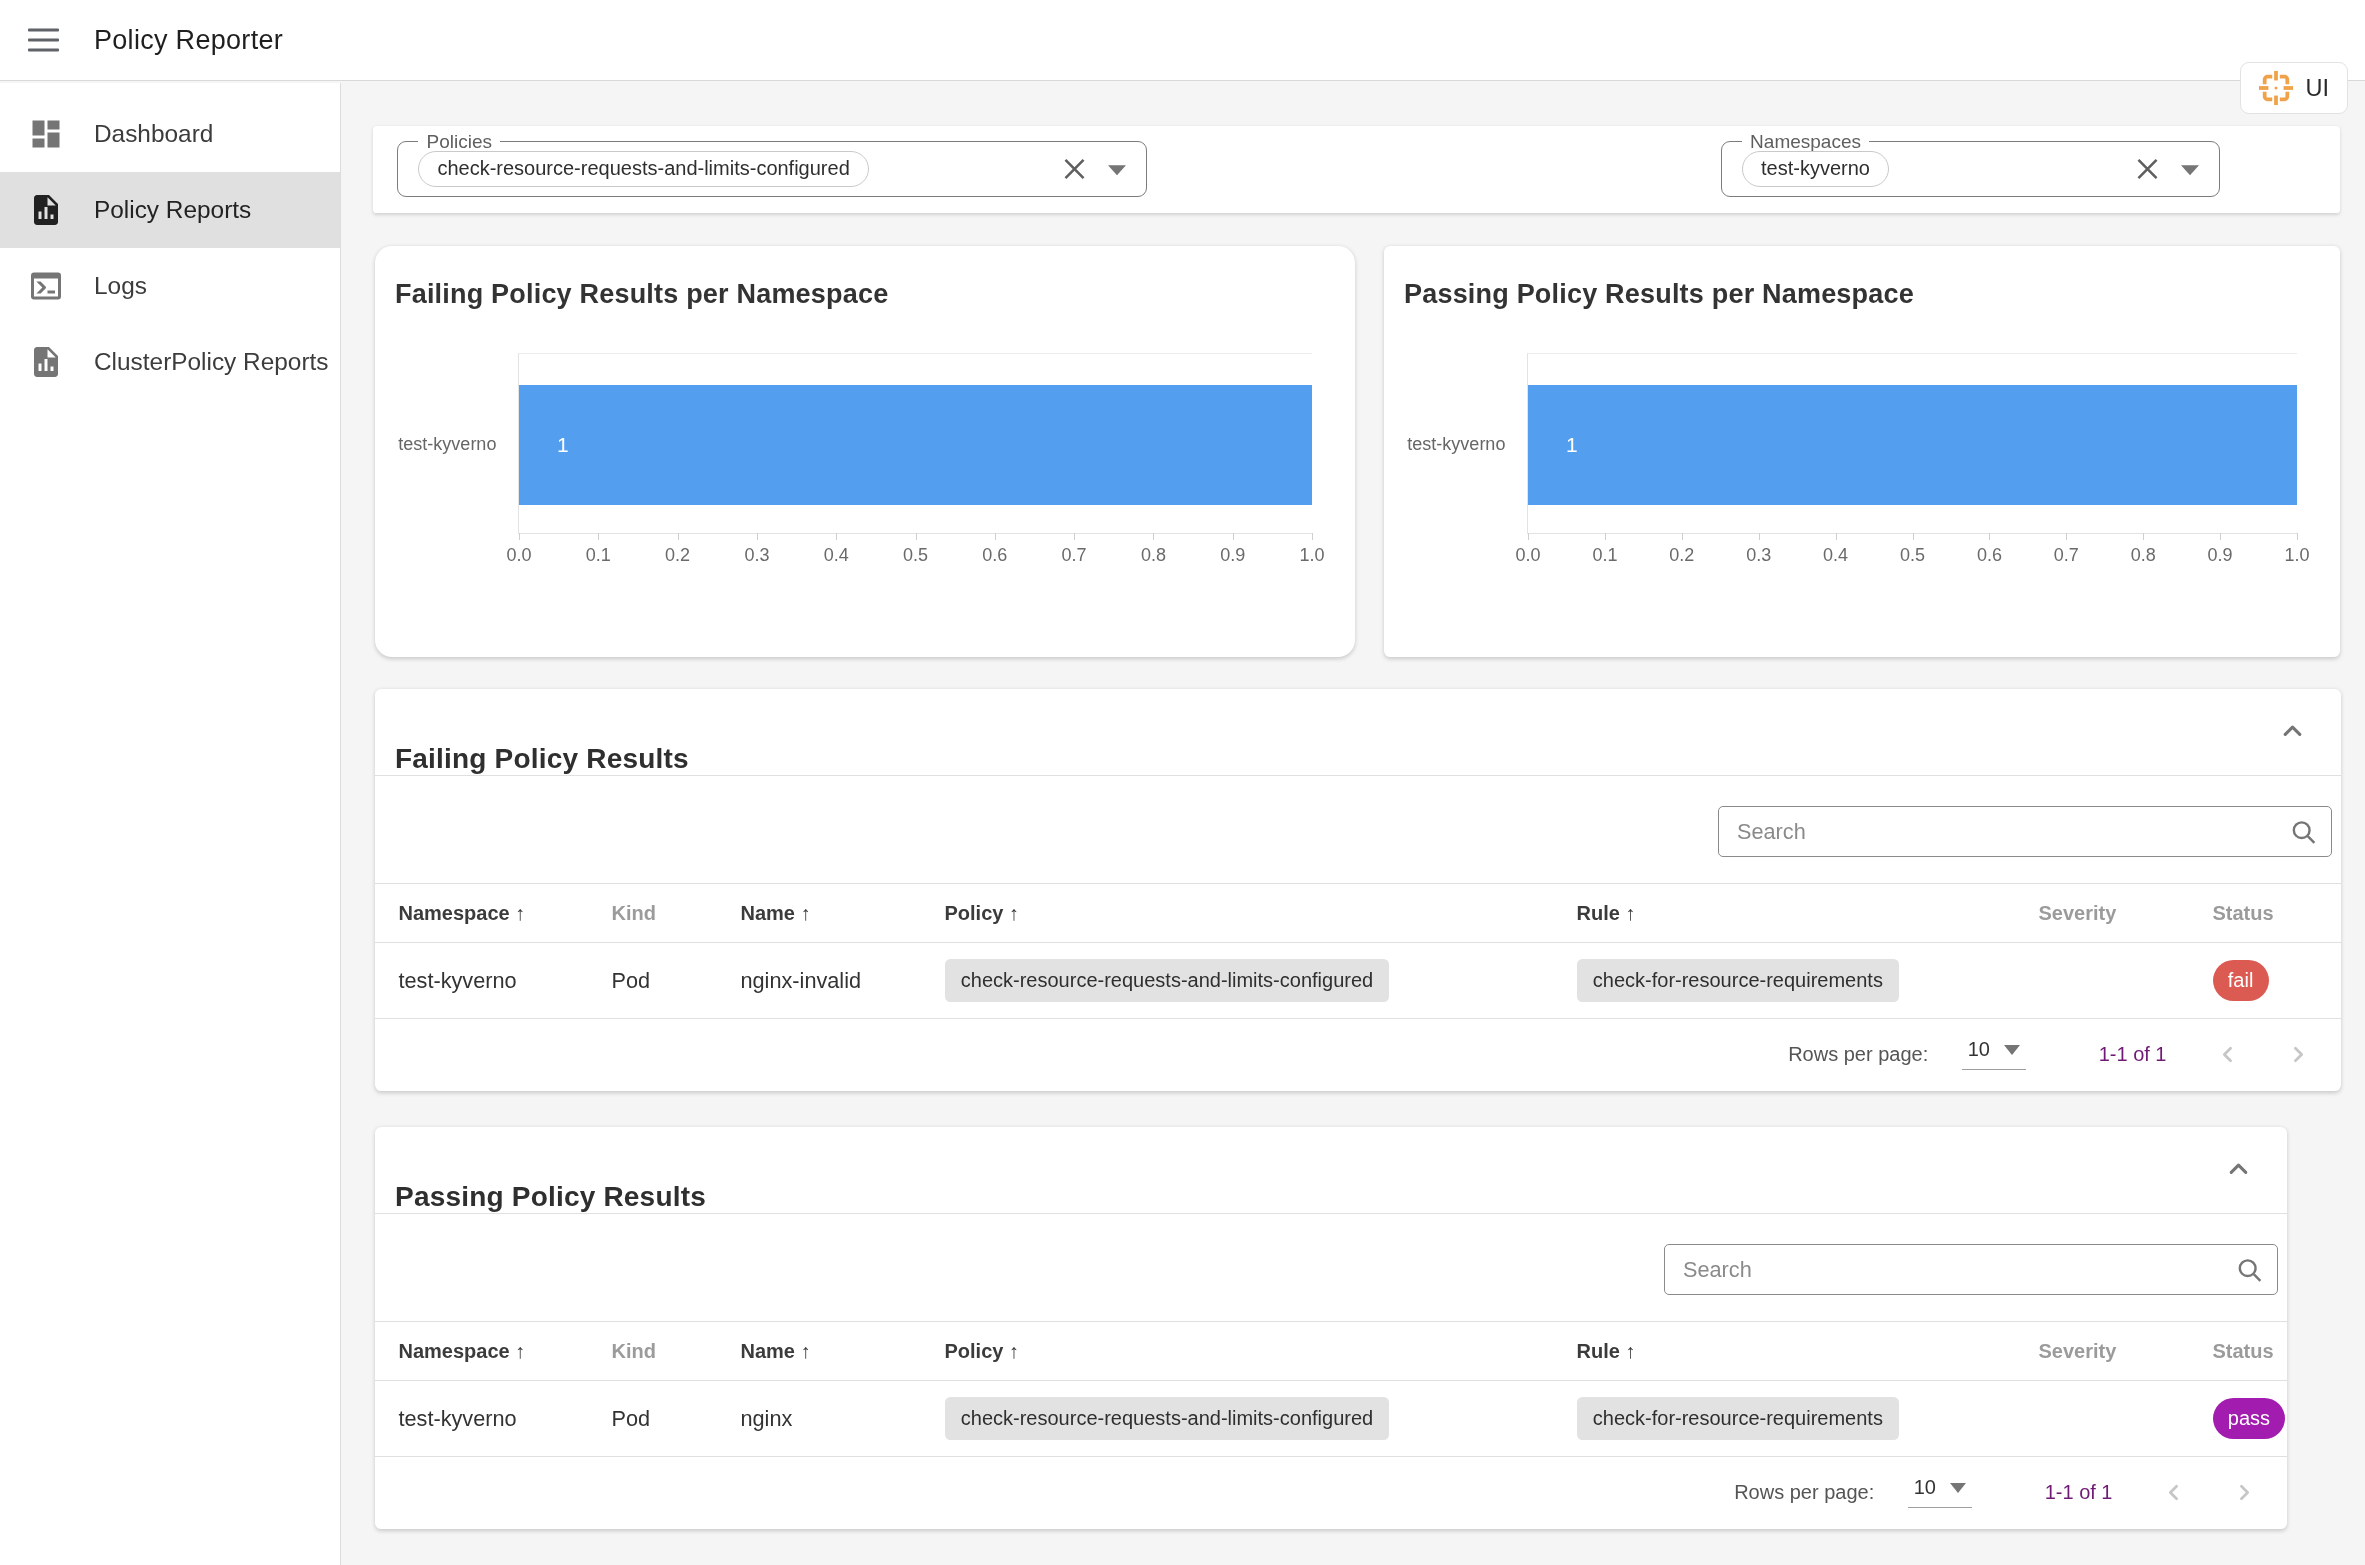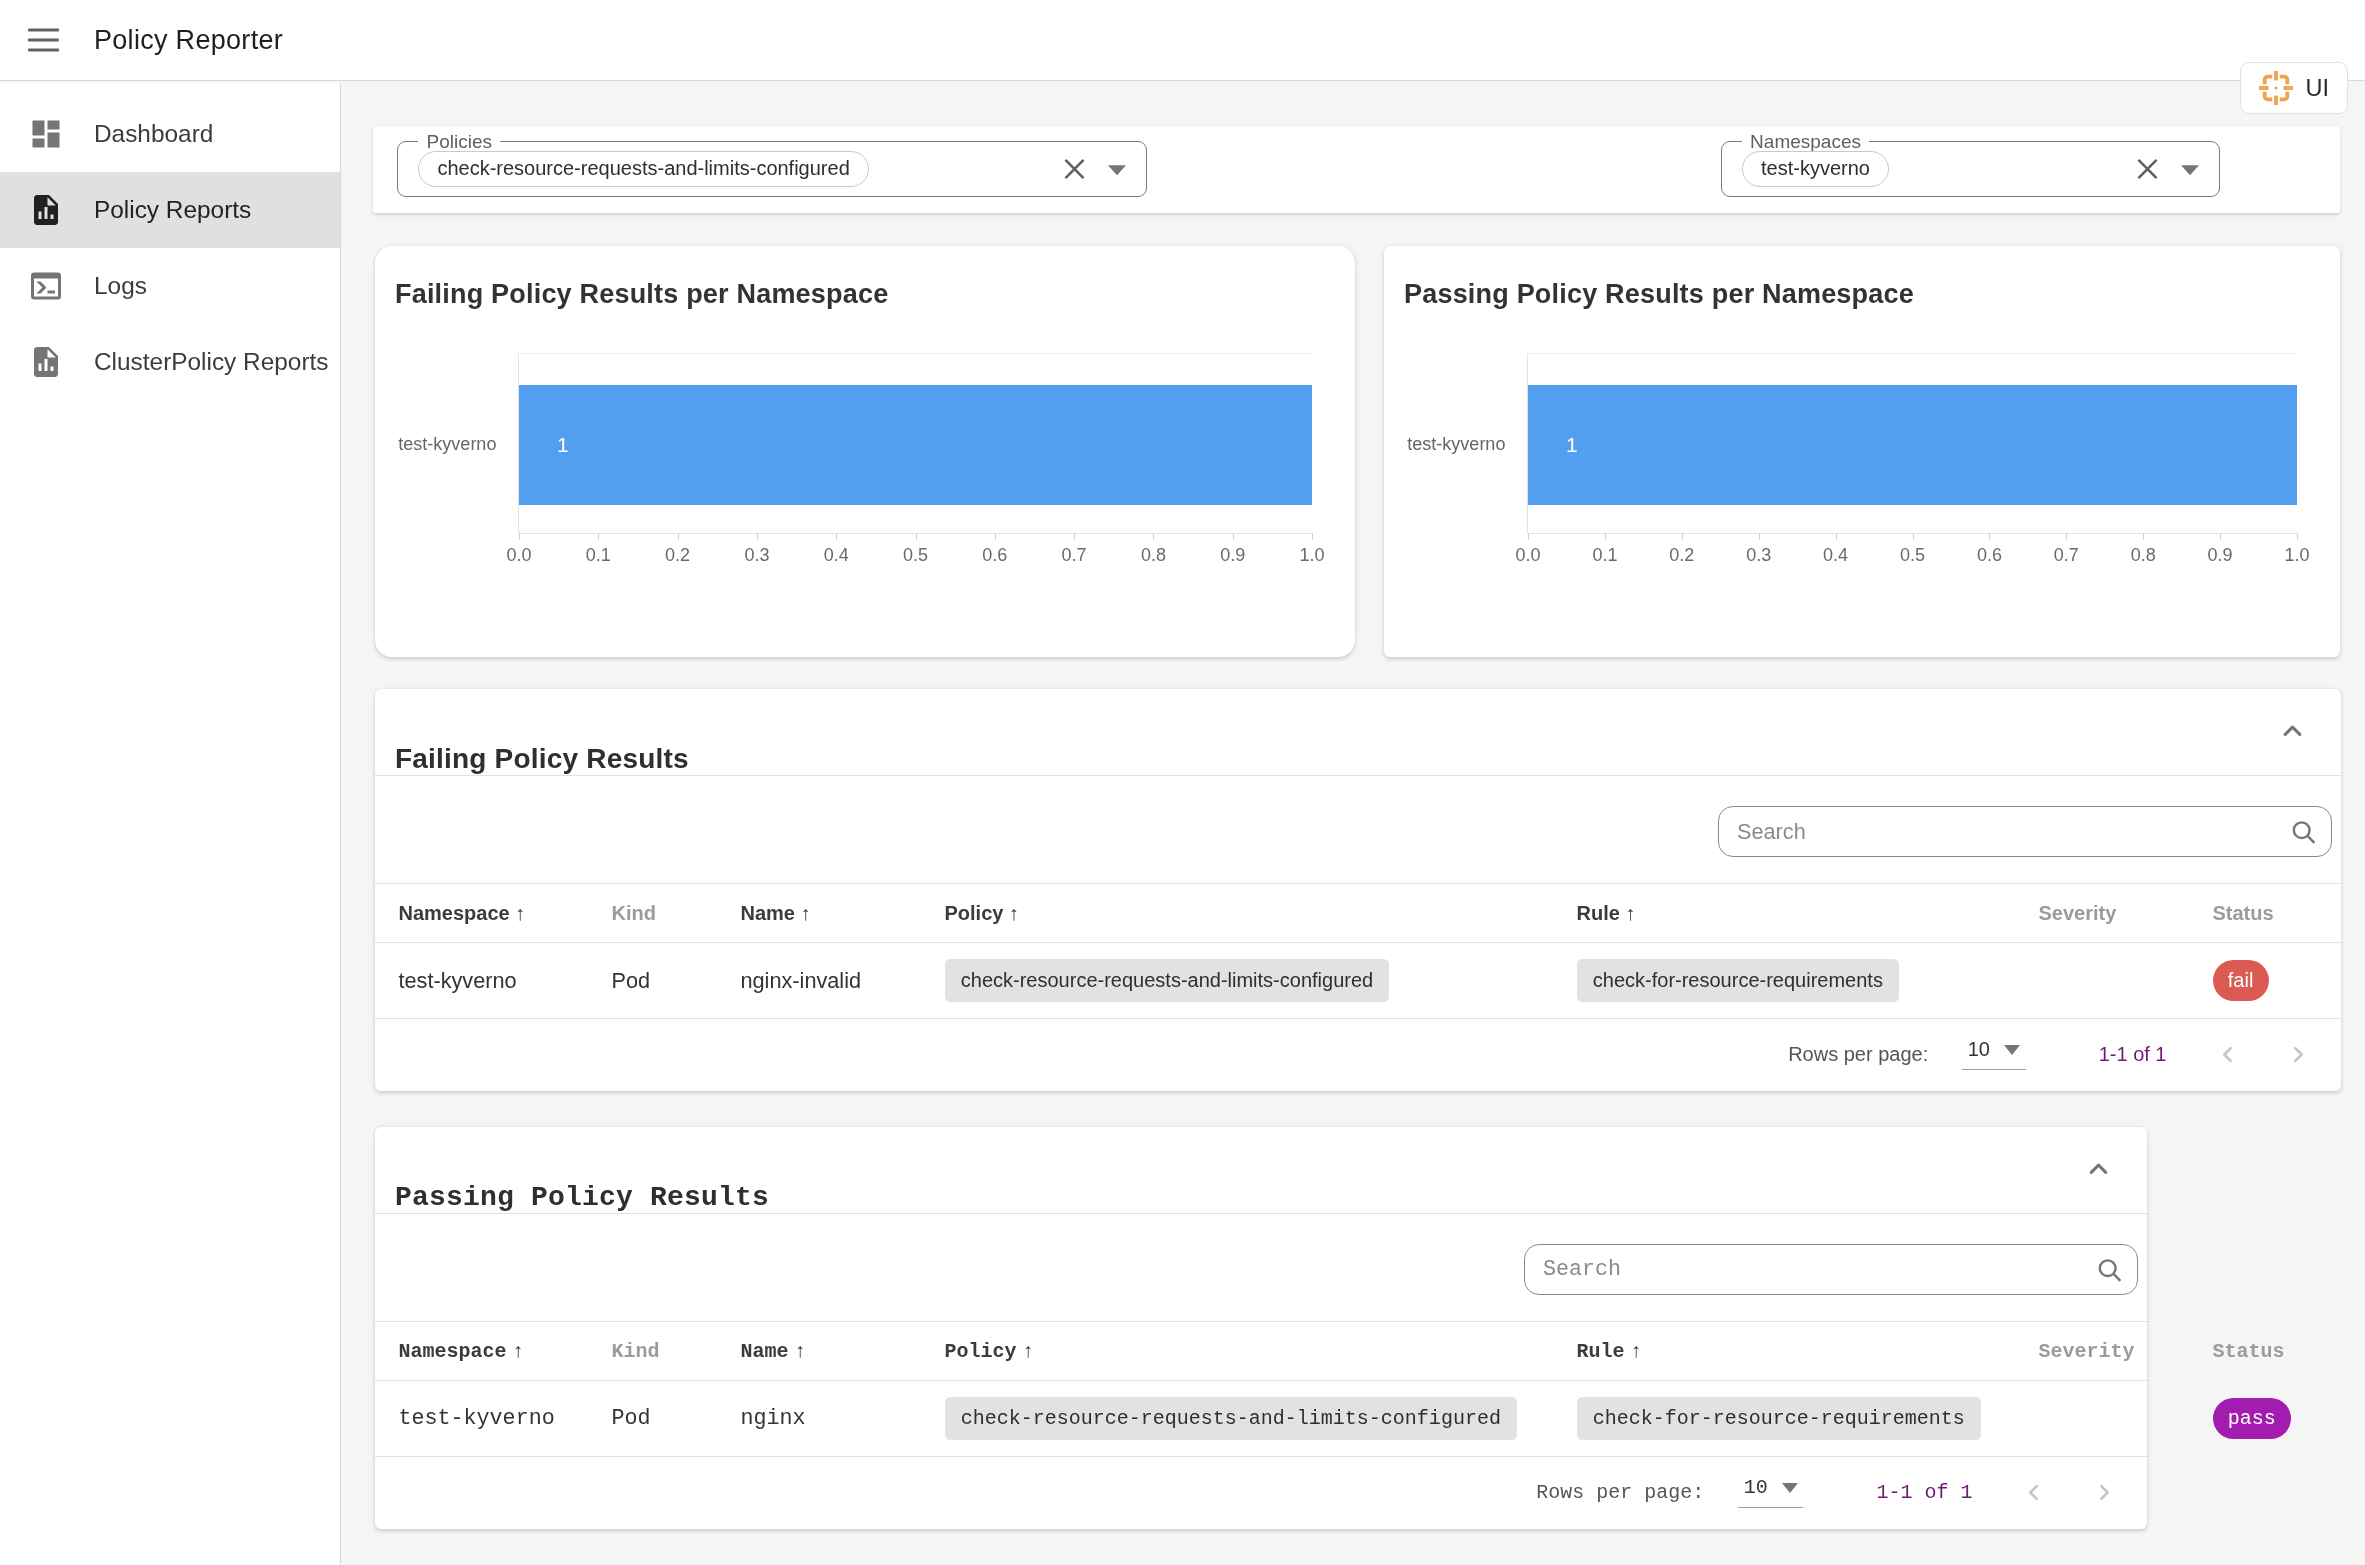--- a/index.html
+++ b/index.html
@@ -55,27 +55,27 @@
   .bar { position:absolute; left:0; top:31px; height:120px; background:#549EF0; }
   .bar-label { position:absolute; left:38px; top:50%; transform:translateY(-50%); color:#fff; font-size:21px; }
   .ylabel { position:absolute; right:calc(100% + 22.6px); top:90px; transform:translateY(-50%);
             font-size:18px; color:#666; white-space:nowrap; }
   .xaxis { position:absolute; left:0; right:0; top:100%; height:40px; }
   .tick { position:absolute; top:0; width:0.9px; height:7.2px; background:#cfcfcf; }
   .tick-label { position:absolute; top:11.7px; transform:translateX(-50%); font-size:18px; color:#6a6a6a; }
 
   
   #failing-card { left:375px; top:689px; width:1966px; height:402px; }
-  #passing-card { left:375px; top:1127px; width:1772px; height:402px;font-family:Liberation Mono, monospace; }
+  #passing-card { left:375px; top:1127px; width:1912px; height:402px; }
   .card-header { position:relative; height:87px; border-bottom:0.9px solid #e0e0e0; display:flex; align-items:flex-end; }
   .card-header h2 { margin-left:20px; font-size:28px; font-weight:700; color:#2f2f2f; letter-spacing:0.2px; }
   .collapse-btn { position:absolute; right:27px; top:50%; transform:translateY(-50%); width:43px; height:43px;
                   background:none; border:none; cursor:pointer; display:flex; align-items:center; justify-content:center; }
   .toolbar { position:relative; height:108px; border-bottom:0.9px solid #e0e0e0; }
-  .search { position:absolute; right:9px; top:30px; width:614px; height:51px; border:1.8px solid #8a8a8a; border-radius:15px; background:#fff; }
+  .search { position:absolute; right:9px; top:30px; width:614px; height:51px; border:1.8px solid #8a8a8a; border-radius:5px; background:#fff; }
   .search input { position:absolute; left:0; top:0; width:100%; height:100%; border:none; outline:none; background:transparent;
                   padding:0 54px 0 18px; font-size:21.7px; font-family:inherit; color:#333; }
   .search input::placeholder { color:#8a8a8a; opacity:1; }
   .search .mag { position:absolute; right:12.6px; top:50%; transform:translateY(-50%); width:29px; height:29px; }
 
   .tgrid { display:grid; grid-template-columns:213px 129px 204px 632px 462px 174px auto; align-items:center; padding-left:23.5px; }
   .thead { height:59px; border-bottom:0.9px solid #e0e0e0; }
   .th { font-size:20px; font-weight:700; color:#9b9b9b; white-space:nowrap; }
   .th.sorted { color:#3b3b3b; }
   .sort-arrow { font-size:20px; font-weight:400; margin-left:5.4px; color:#3b3b3b; }

